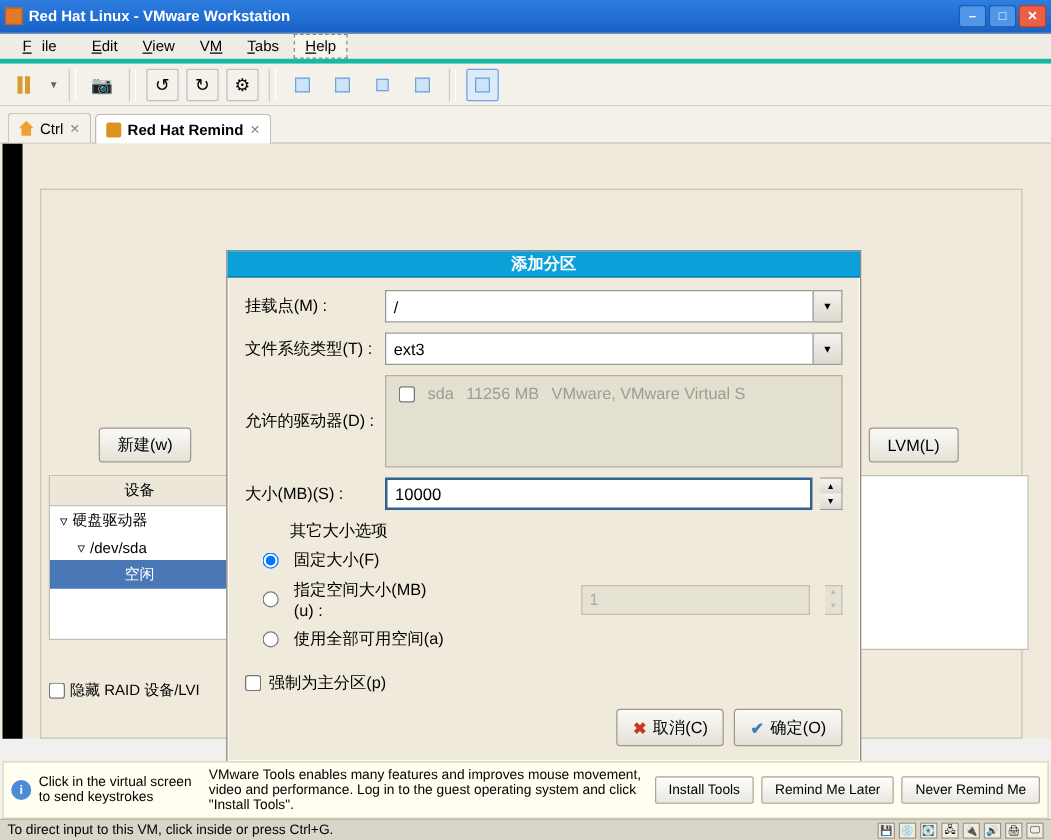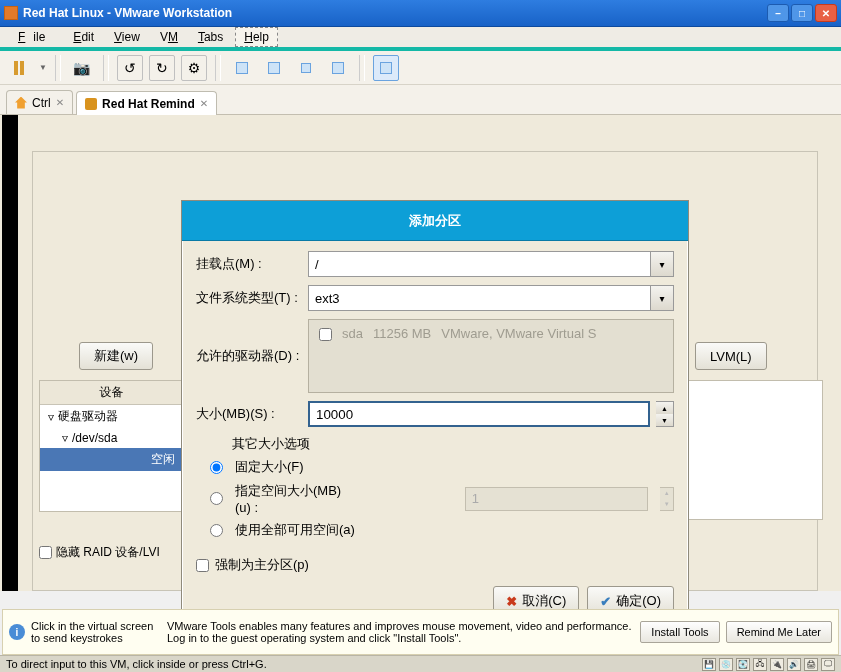--- a/index.html
+++ b/index.html
@@ -43,28 +43,28 @@
   .vm-black { position:absolute; left:2px; top:0; width:16px; height:100%; background:#000;}
   .vm-panel { position:absolute; left:32px; top:36px; width:786px; height:440px; background:#efeadb; border:1px solid #c8c4b6;}
 
   
   .under-buttons { position:absolute; left:46px; top:190px; display:flex; gap:8px;}
   .under-btn { height:28px; padding:0 14px; background:linear-gradient(#fafaf8,#e4e1d6); border:1px solid #9c988c; border-radius:3px; font-size:13px;}
   .under-btn.right { position:absolute; left:662px; top:190px;}
   .device-area { position:absolute; left:6px; top:228px; width:145px; border:1px solid #c2bdad; background:#fff; font-size:12px;}
   .device-header { height:24px; background:#ece7d8; border-bottom:1px solid #c8c4b6; display:flex; align-items:center; justify-content:center;}
   .tree-row { padding:3px 8px; display:flex; align-items:center; gap:4px;}
-  .tree-row.sel { background:#4a77b5; color:#fff; text-align:center; justify-content:flex-end;}
+  .tree-row.sel { background:#4a77b5; color:#fff; text-align:center; justify-content:center;}
   .device-blank { height:40px;}
   .hide-raid { position:absolute; left:6px; top:392px; font-size:12px; display:flex; align-items:center; gap:4px;}
   .right-blank { position:absolute; left:650px; top:228px; width:140px; height:140px; background:#fff; border:1px solid #c2bdad;}
 
   
   .dialog { position:absolute; left:148px; top:48px; width:508px; border:1px solid #8f8a7b; background:#efeadb; box-shadow:inset 0 0 0 1px #fff;}
-  .dlg-title { height:40px; background:#0d9fd7; color:#fff; font-weight:bold; font-size:13px; display:flex; align-items:center; justify-content:center; border-bottom:1px solid #087aa6;}
+  .dlg-title { height:21px; background:#0d9fd7; color:#fff; font-weight:bold; font-size:13px; display:flex; align-items:center; justify-content:center; border-bottom:1px solid #087aa6;}
   .dlg-body { padding:10px 14px 12px 14px; font-size:13px;}
   .form-row { display:flex; align-items:center; margin-bottom:8px; gap:6px;}
   .form-label { width:106px; text-align:left;}
   .form-control { flex:1; height:26px; border:1px solid #999; background:#fff; padding:0 6px; display:flex; align-items:center;}
   .combo { display:flex;}
   .combo .form-control { border-right:none;}
   .combo-btn { width:24px; height:26px; border:1px solid #999; background:linear-gradient(#f4f3ef,#ddd9ce); display:flex; align-items:center; justify-content:center; font-size:10px;}
   .drive-list { flex:1; height:74px; border:1px solid #b5b0a0; background:#e3dfd1; padding:6px 10px; color:#9f9c90; display:flex; align-items:flex-start; gap:10px;}
   .drive-list input { margin-top:2px;}
   .size-input { flex:1; height:26px; border:2px solid #33628f; background:#fff; padding:0 6px;}
@@ -276,20 +276,21 @@
   </div>
 </div>
 
 <div class="vmtools">
   <div class="info-ic">i</div>
   <div class="click-msg">Click in the virtual screen to send keystrokes</div>
   <div class="desc">VMware Tools enables many features and improves mouse movement, video and performance. Log in to the guest operating system and click "Install Tools".</div>
   <div class="btnrow">
     <button class="thinbtn">Install Tools</button>
     <button class="thinbtn">Remind Me Later</button>
+    <button class="thinbtn">Never Remind Me</button>
   </div>
 </div>
 
 <div class="statusbar">
   <span>To direct input to this VM, click inside or press Ctrl+G.</span>
   <span class="spacer"></span>
   <div class="status-icons">
     <div class="sicon">💾</div>
     <div class="sicon">💿</div>
     <div class="sicon">💽</div>

